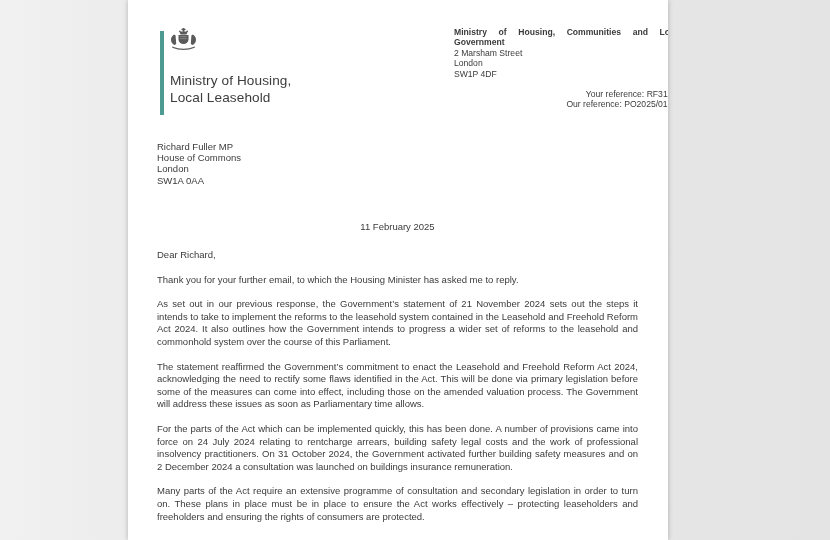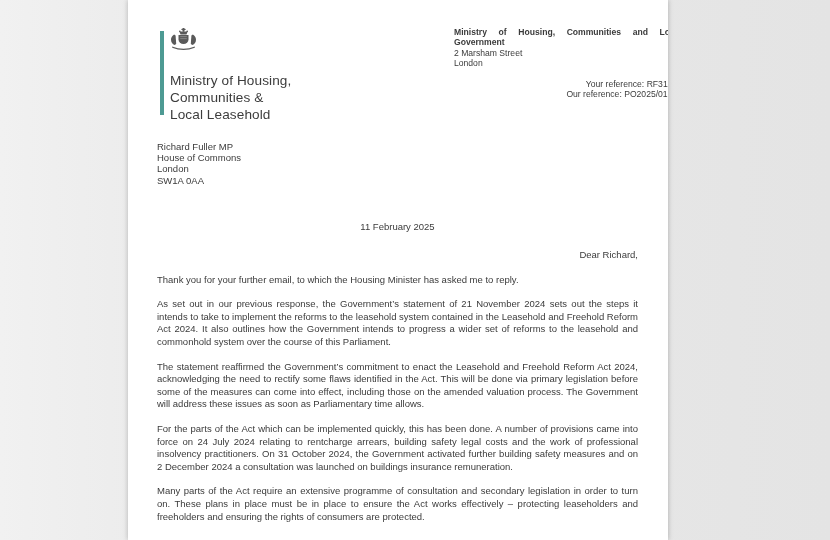--- a/index.html
+++ b/index.html
@@ -52,21 +52,21 @@
     position: absolute; left: 29px; top: 221px; width: 481px;
     font-size: 9.5px; color: #3b3b3b; text-align: center;
   }
 
   
   .letter-body {
     position: absolute; left: 29px; top: 249px; width: 481px;
     font-size: 9.5px; line-height: 12.6px; color: #3b3b3b;
   }
   .letter-body p { margin: 0 0 12px 0; text-align: justify; }
-  .letter-body p.salutation { text-align: right; }
+  .letter-body p.salutation { text-align: left; }
 </style>
 </head>
 <body>
 
 <div class="stage">
   <div class="page">
 
     <div class="brand">
       <div class="brand-bar"></div>
       <svg class="brand-crest" width="27" height="23" viewBox="0 0 27 23">
@@ -82,29 +82,29 @@
           <path d="M22.8 6.5 c2 1 3.2 3 3.2 5.2 c0 2.4-1.5 4.6-3.6 5.4 l-1.6-1 l0.6-8.6 z"></path>
           <path d="M2.2 18.4 q11.3 4.6 22.6 0 l0 1.4 q-11.3 4.6 -22.6 0 z"></path>
         </g>
         <g fill="#8a8a8a">
           <rect x="10.2" y="8.2" width="6.6" height="0.9"></rect>
           <rect x="10.2" y="10.2" width="6.6" height="0.9"></rect>
         </g>
       </svg>
       <div class="brand-lines">
         <div>Ministry of Housing,</div>
-        <div>Communities &amp;</div>
         <div>Local Leasehold</div>
       </div>
     </div>
 
     <div class="sender">
       <div class="sender-org">Ministry of Housing, Communities and Local Government</div>
       <div>2 Marsham Street</div>
       <div>London</div>
+      <div>SW1P 4DF</div>
       <div class="sender-refs">
         <div>Your reference: RF31779</div>
         <div>Our reference: PO2025/01087</div>
       </div>
     </div>
 
     <div class="recipient">
       <div>Richard Fuller MP</div>
       <div>House of Commons</div>
       <div>London</div>

